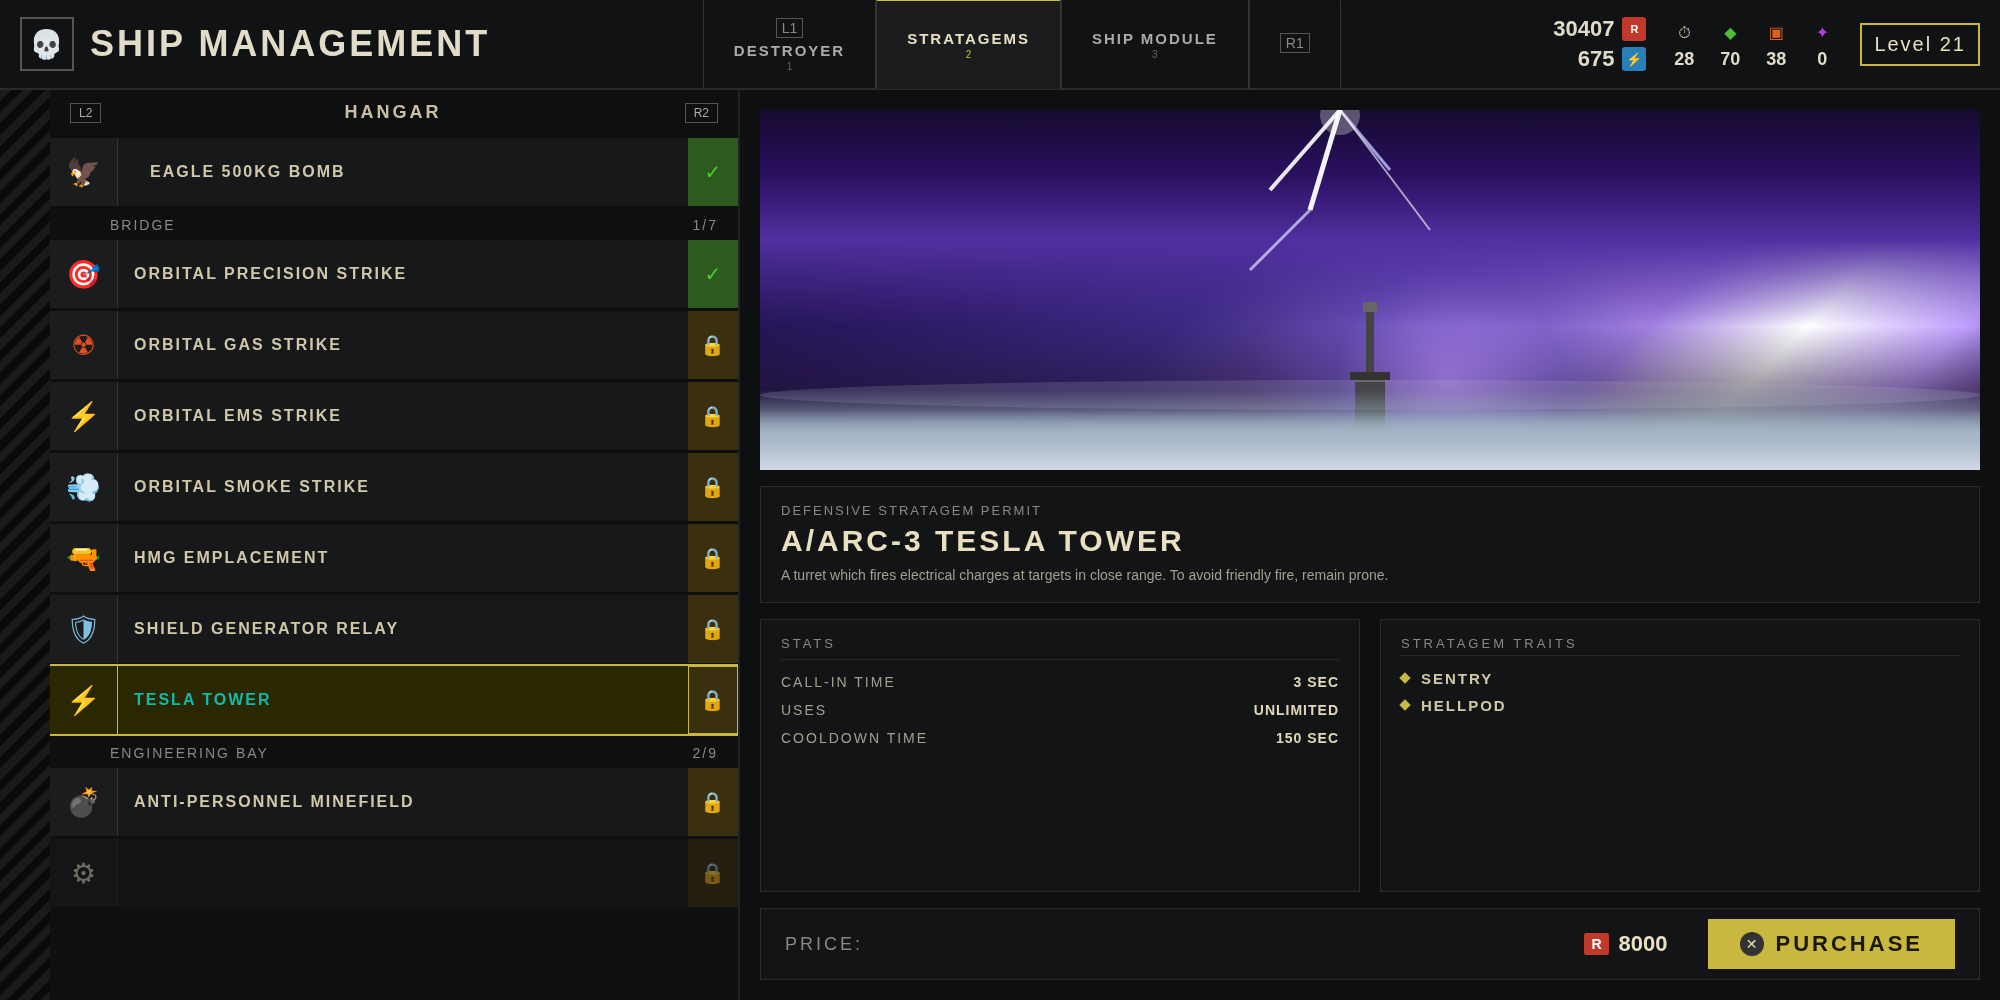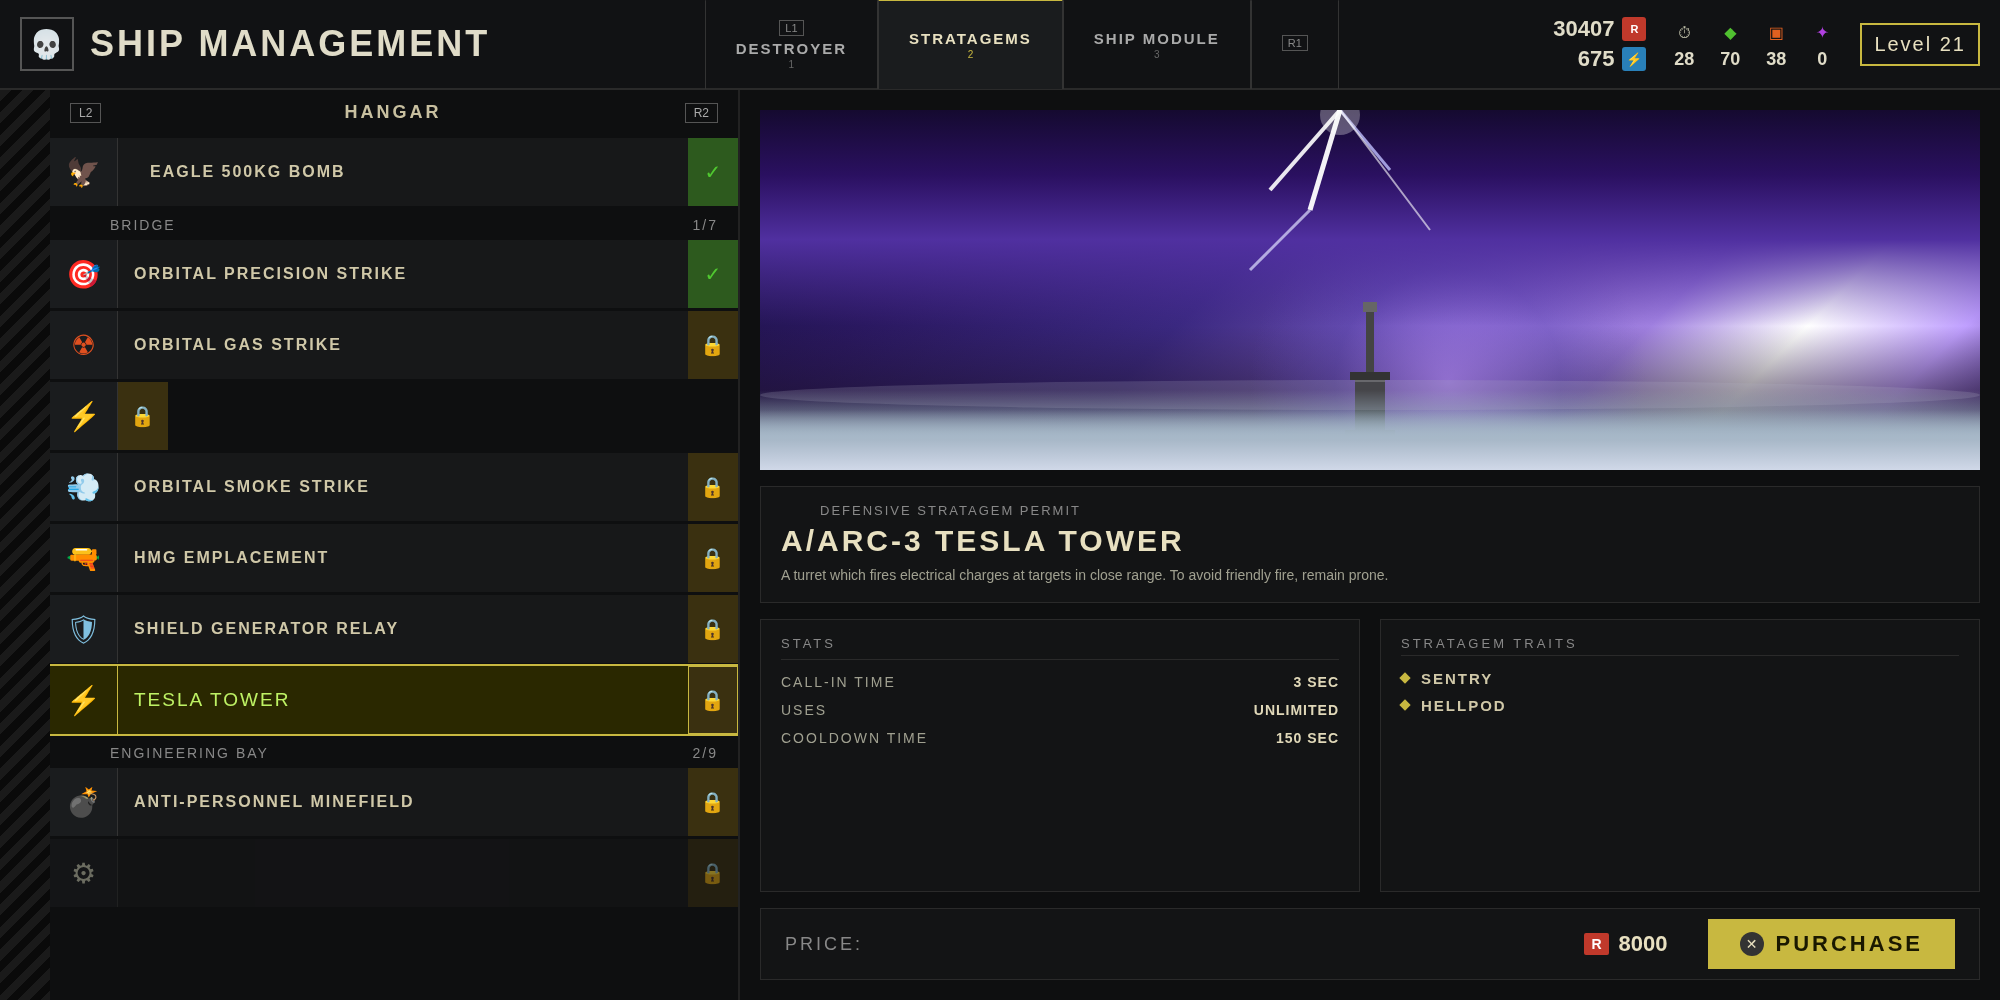--- a/index.html
+++ b/index.html
@@ -61,21 +61,21 @@
       border-left: 1px solid #333;
       border-right: 1px solid #333;
       position: relative;
       cursor: pointer;
     }
     .nav-tab.active {
       background: #1a1c1e;
       border-top: 2px solid #c8b840;
     }
     .nav-tab .tab-key {
-      font-size: 11px;
+      font-size: 14px;
       color: #888;
       border: 1px solid #555;
       padding: 1px 5px;
       margin-bottom: 4px;
       min-width: 22px;
       text-align: center;
     }
     .nav-tab .tab-label {
       font-size: 15px;
       font-weight: 700;
@@ -344,21 +344,20 @@
       background: #131415;
       border: 1px solid #2a2a2a;
       padding: 16px 20px;
     }
     .item-permit {
       font-size: 13px;
       letter-spacing: 2px;
       color: #888;
       text-transform: uppercase;
       margin-bottom: 6px;
-      margin-left: 39px;
     }
     .item-title {
       font-size: 30px;
       font-weight: 900;
       letter-spacing: 3px;
       color: #e8e0c0;
       margin-bottom: 8px;
     }
     .item-desc {
       font-size: 14px;
@@ -631,20 +630,23 @@
         </div>
         <div class="item-badge locked">
           <span class="lock-icon">🔒</span>
         </div>
       </div>
 
       <div class="stratagem-item">
         <div class="item-icon">
           <span class="icon-orbital">⚡</span>
         </div>
+        <div class="item-bg-dark">
+          <span style="background:transparent;font-size:16px;font-weight:700;letter-spacing:2px;color:#d0c8a8;">ORBITAL EMS STRIKE</span>
+        </div>
         <div class="item-badge locked">
           <span class="lock-icon">🔒</span>
         </div>
       </div>
 
       <div class="stratagem-item">
         <div class="item-icon">
           <span class="icon-orbital">💨</span>
         </div>
         <div class="item-bg-dark">
@@ -677,21 +679,21 @@
         <div class="item-badge locked">
           <span class="lock-icon">🔒</span>
         </div>
       </div>
 
       <div class="stratagem-item active-item" style="outline: 2px solid #c8b840;">
         <div class="item-icon" style="background:#2a2800; border-right: 1px solid #c8b840;">
           <span class="icon-tesla">⚡</span>
         </div>
         <div class="item-bg-dark" style="background:#2a2800;">
-          <span style="background:transparent;font-size:19px;font-weight:400;letter-spacing:2px;color:#bef264;">TESLA TOWER</span>
+          <span style="background:transparent;font-size:16px;font-weight:700;letter-spacing:2px;color:#14b8a6;">TESLA TOWER</span>
         </div>
         <div class="item-badge locked" style="background:#3a3010; border: 1px solid #c8b840;">
           <span class="lock-icon">🔒</span>
         </div>
       </div>
 
       <div class="category-label">
         <span>ENGINEERING BAY</span>
         <span>2/9</span>
       </div>

